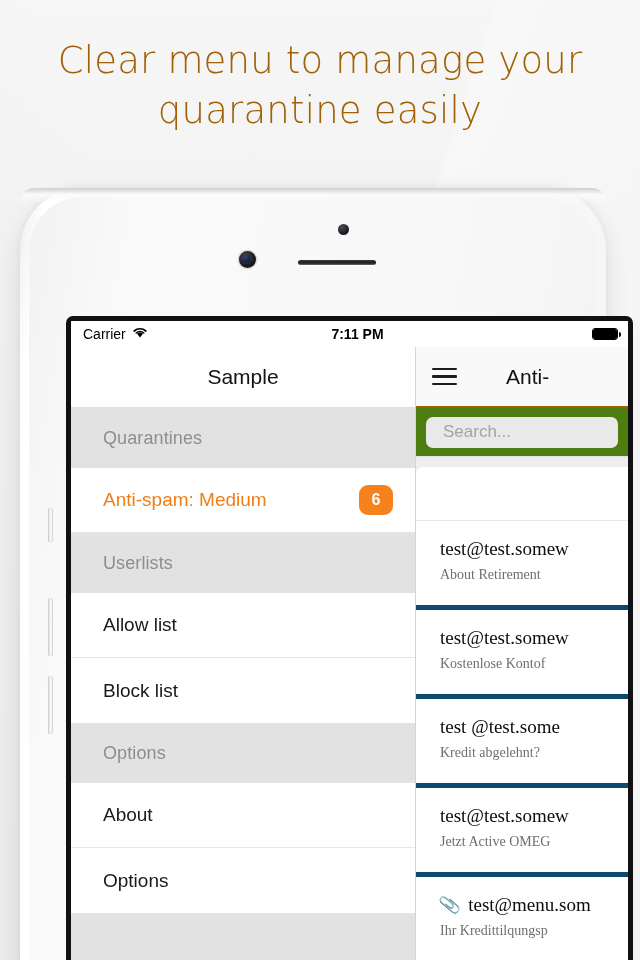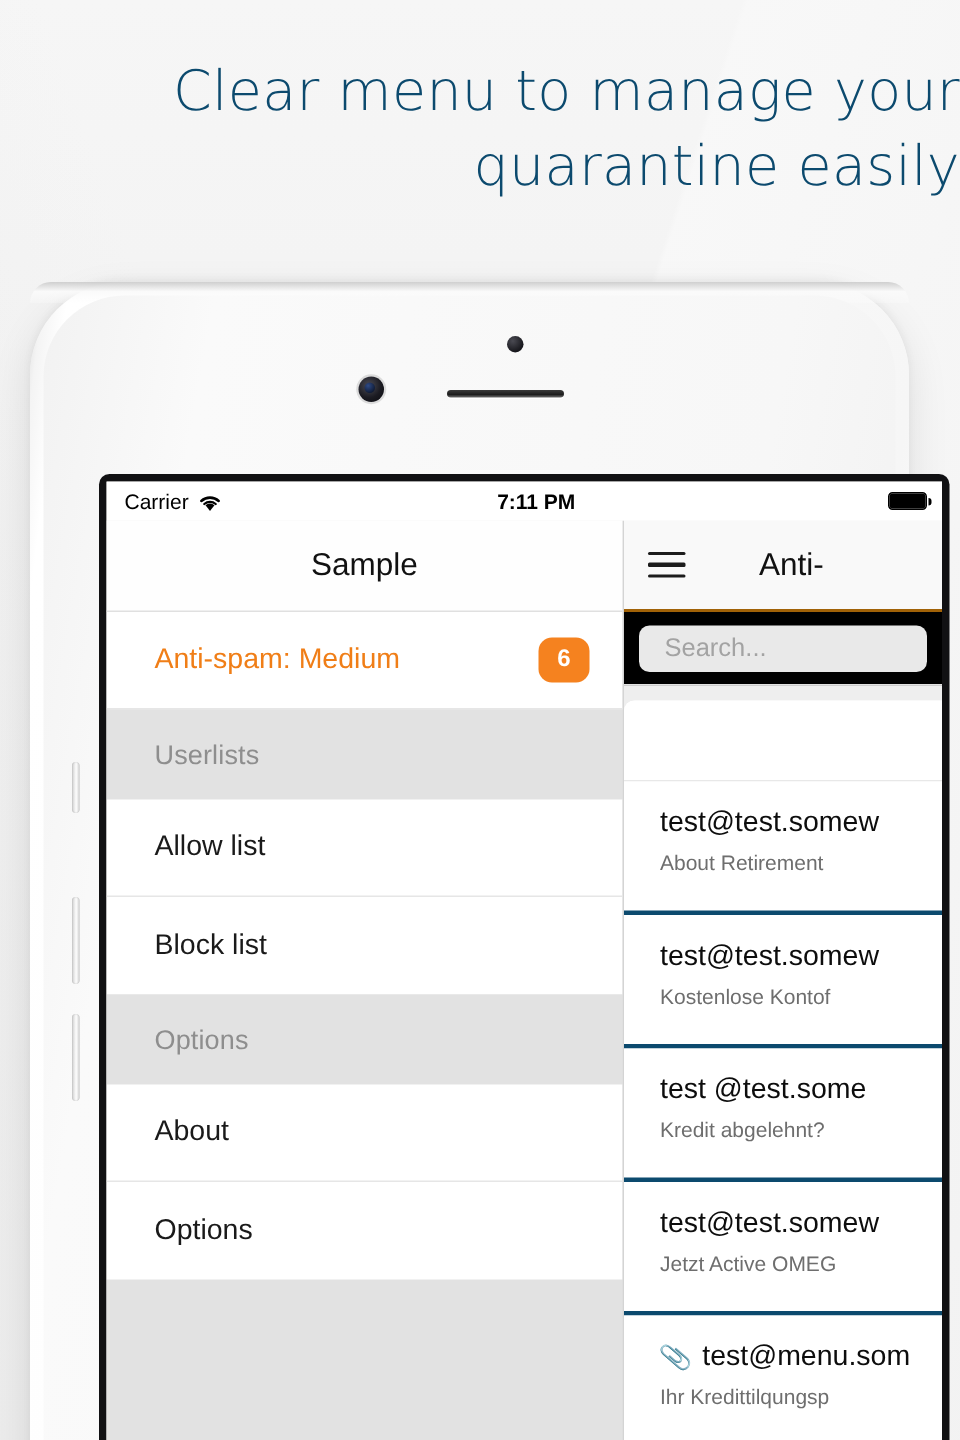--- a/index.html
+++ b/index.html
@@ -36,22 +36,22 @@
     background: linear-gradient(250deg,
         rgba(255,255,255,0.0) 0%,
         rgba(255,255,255,0.0) 62%,
         rgba(235,235,235,0.55) 100%);
   }
 
   
   .headline {
     position: absolute;
     top: 36px; left: 0; right: 0;
-    text-align: right;
-    color: #0c4a6e;
+    text-align: center;
+    color: #a16207;
     font-size: 37px;
     font-weight: 300;
     line-height: 50px;
     letter-spacing: 0.2px;
     font-family: "DejaVu Sans", sans-serif;
     white-space: pre-line;
   }
 
   
   .phone {
@@ -151,21 +151,21 @@
   .statusbar {
     position: relative;
     height: 26px;
     background: #ffffff;
     display: flex;
     align-items: center;
     font-size: 14px;
     color: #000;
     font-weight: 500;
   }
-  .sb-left { position: absolute; left: 12px; display: flex; align-items: flex-end; gap: 6px; }
+  .sb-left { position: absolute; left: 12px; display: flex; align-items: flex-start; gap: 6px; }
   .sb-center { position: absolute; left: 16px; right: 0; text-align: center; font-weight: 600; }
   .sb-right { position: absolute; right: 10px; display: flex; align-items: center; }
   .wifi-glyph { display: inline-block; width: 16px; height: 13px; }
   .battery {
     width: 26px; height: 12px;
     border: 1.5px solid #000;
     border-radius: 3px;
     position: relative;
     background: #000;
     background-clip: content-box;
@@ -246,21 +246,21 @@
   .hamburger { width: 25px; height: 17px; display:flex; flex-direction:column; justify-content: space-between; }
   .hamburger span { display:block; height: 2.4px; background:#1c1c1c; border-radius: 1px; }
   .navbar-right-title {
     position: absolute; left: 90px;
     font-size: 21px; color: #111;
     white-space: nowrap;
   }
 
   .searchbar {
     height: 49px;
-    background: #000000;
+    background: #4d7c0f;
     display: flex; align-items: center;
     padding: 0 10px;
     border-bottom: 1px solid #e3e3e3;
   }
   .searchfield {
     flex: 1;
     height: 31px;
     background: #e9e9e9;
     border-radius: 7px;
     display: flex; align-items: center;
@@ -272,23 +272,24 @@
   .maillist { flex: 1; background: #eeeeee; padding-top: 10px; overflow: hidden; }
   .mail-card {
     background: #ffffff;
     border-radius: 7px 0 0 0;
     overflow: hidden;
   }
   .mail-spacer { height: 54px; background: #fff; border-bottom: 1px solid #e8e8e8; }
   .mail-row {
     height: 89px;
     background: #ffffff;
-    border-bottom: 3px solid #0c4a6e;
+    border-bottom: 5px solid #0c4a6e;
     padding: 17px 0 0 24px;
     overflow: hidden;
+    font-family: Liberation Serif, serif;
   }
   .mail-from {
     font-size: 19px;
     color: #0d0d0d;
     white-space: nowrap;
     display: flex; align-items: center; gap: 7px;
   }
   .clip-icon { font-size: 17px; color: #1a1a1a; transform: rotate(-8deg); display:inline-block; }
   .mail-subject {
     margin-top: 7px;
@@ -343,20 +344,21 @@
         </div>
 
         <div class="panes">
 
           <div class="pane-left">
             <div class="navbar-left">
               <div class="navbar-title">Sample</div>
             </div>
             <div class="menu">
 
+              <div class="section-header">Quarantines</div>
               <div class="menu-row active">
                 <span>Anti-spam: Medium</span>
                 <span class="badge">6</span>
               </div>
 
               <div class="section-header">Userlists</div>
               <div class="menu-row">
                 <span>Allow list</span>
               </div>
               <div class="menu-row no-border">

